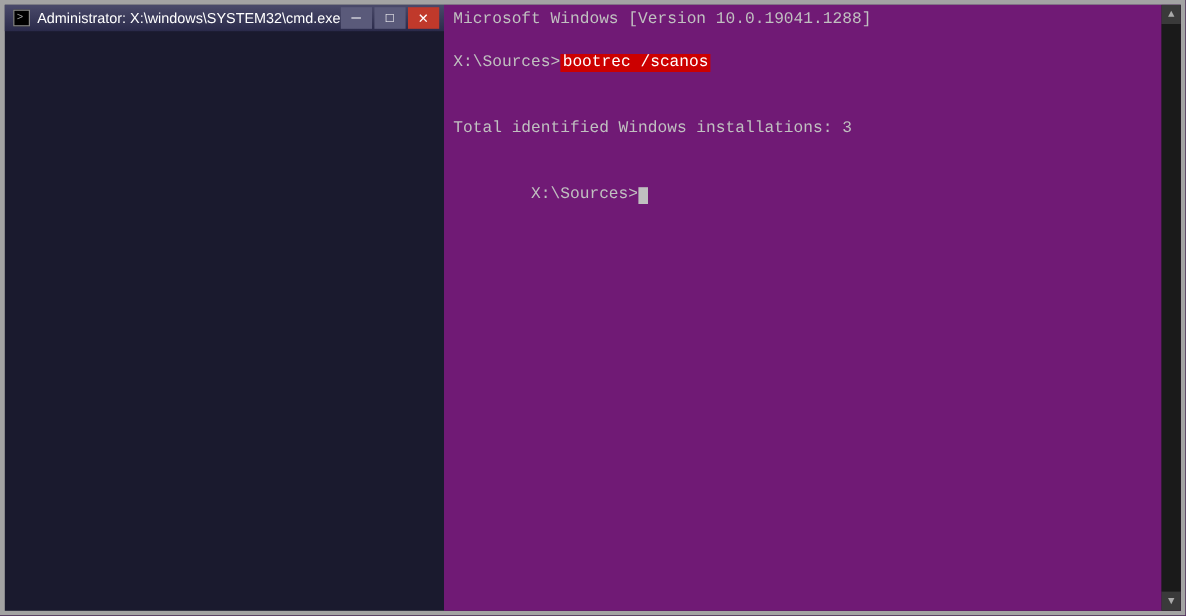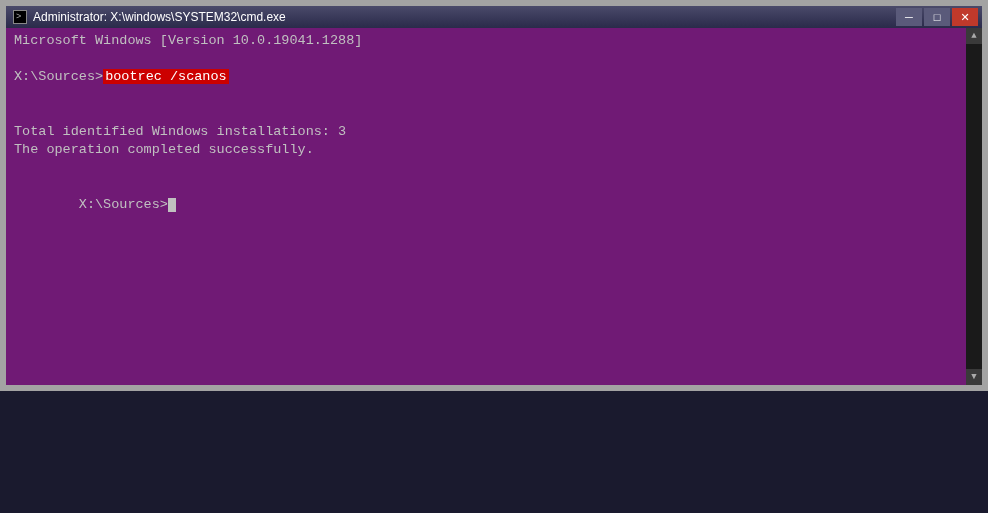--- a/index.html
+++ b/index.html
@@ -11,24 +11,23 @@
     body {
       width: 988px;
       height: 513px;
       background: #1a1a2e;
       font-family: 'Courier New', Courier, monospace;
       overflow: hidden;
     }
 
     .window {
       width: 988px;
-      height: 391px;
-      display: flex;
-      flex-direction: column;
-      border: 6px solid #a3a3a3;
+      height: 513px;
+      display: flex;
+      border: 4px solid #a3a3a3;
     }
 
     .titlebar {
       background: linear-gradient(to bottom, #4a4a6a, #2a2a4a);
       height: 22px;
       display: flex;
       align-items: center;
       justify-content: space-between;
       padding: 0 4px 0 6px;
       flex-shrink: 0;
@@ -186,21 +185,20 @@
     </div>
   </div>
   <div class="console">
     <div class="console-content">
       <div class="line"><span>Microsoft Windows [Version 10.0.19041.1288]</span></div>
       <div class="line">&nbsp;</div>
       <div class="line"><span class="prompt">X:\Sources&gt;</span><span class="command-highlight">bootrec /scanos</span></div>
       <div class="line">&nbsp;</div>
       <div class="line">&nbsp;</div>
       <div class="line"><span>Total identified Windows installations: 3</span></div>
-      <div class="line"><span>The operation completed successfully.</span></div>
       <div class="line">&nbsp;</div>
       <div class="line">
         <span class="prompt">X:\Sources&gt;</span><span class="cursor"></span>
       </div>
     </div>
     <div class="scrollbar">
       <div class="scrollbar-arrow">▲</div>
       <div class="scrollbar-track"></div>
       <div class="scrollbar-arrow">▼</div>
     </div>

